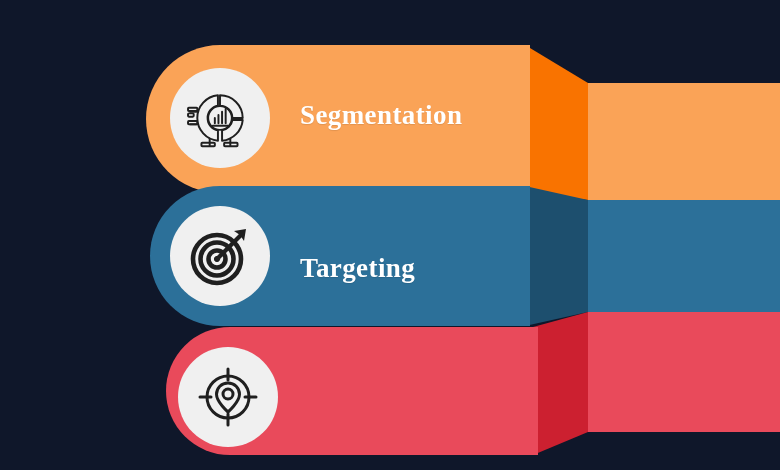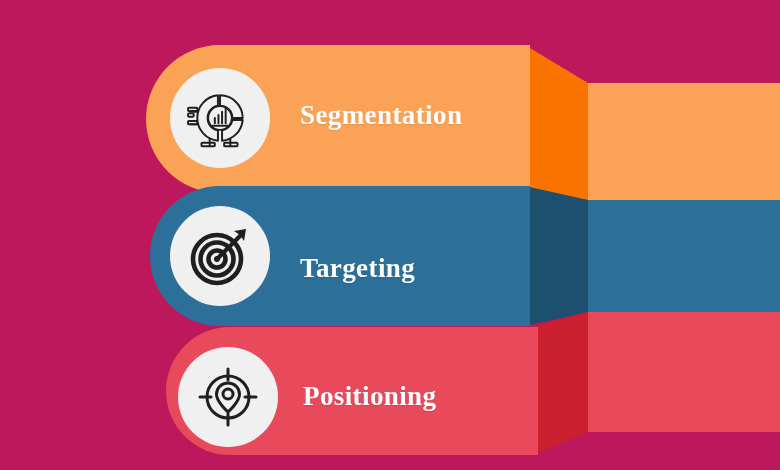--- a/index.html
+++ b/index.html
@@ -4,21 +4,21 @@
 <style>
   html, body {
     margin: 0;
     padding: 0;
     background: #ffffff;
   }
   #canvas {
     position: relative;
     width: 780px;
     height: 470px;
-    background: #be185d;
+    background: #0f172a;
     overflow: hidden;
     font-family: "Liberation Serif", "DejaVu Serif", serif;
   }
   .stage-svg {
     position: absolute;
     left: 0;
     top: 0;
     width: 780px;
     height: 470px;
   }
@@ -125,15 +125,14 @@
         <path d="M32 18 C25.5 18 20.5 23 20.5 29.3 C20.5 37 32 47 32 47 C32 47 43.5 37 43.5 29.3 C43.5 23 38.5 18 32 18 Z"></path>
         <circle cx="32" cy="29" r="5"></circle>
       </g>
     </svg>
   </div>
 
   <div class="stage-label" style="left:300px; top:100px;">Segmentation</div>
 
   <div class="stage-label" style="left:300px; top:253px;">Targeting</div>
 
-  <div class="stage-label" style="left:303px; top:381px;">Positioning</div>
 
 </div>
 
 </body></html>

